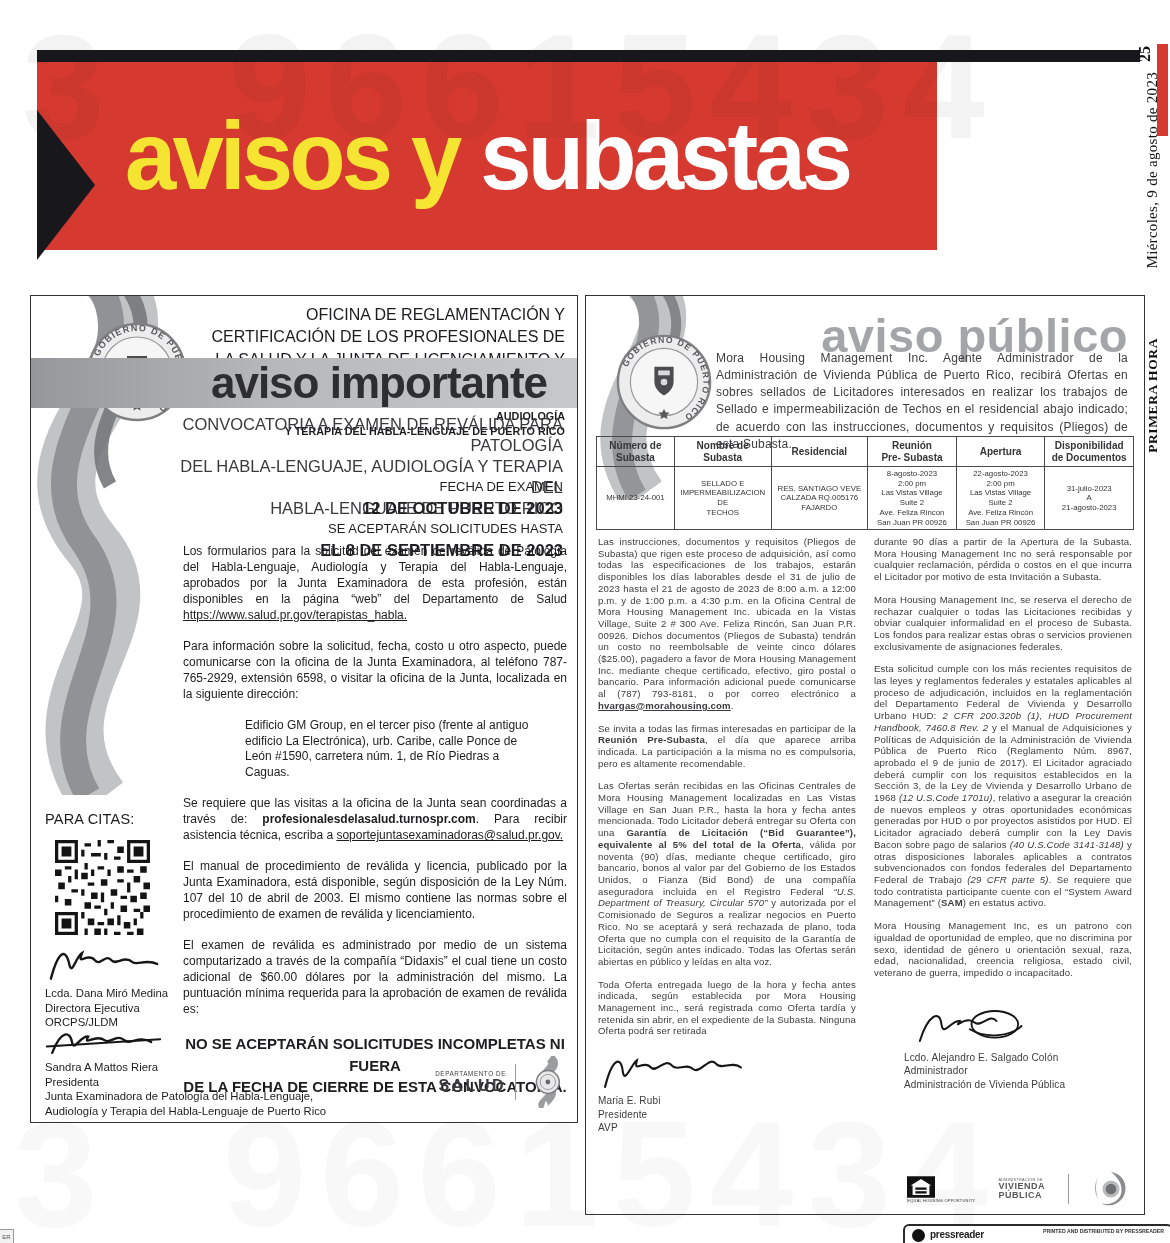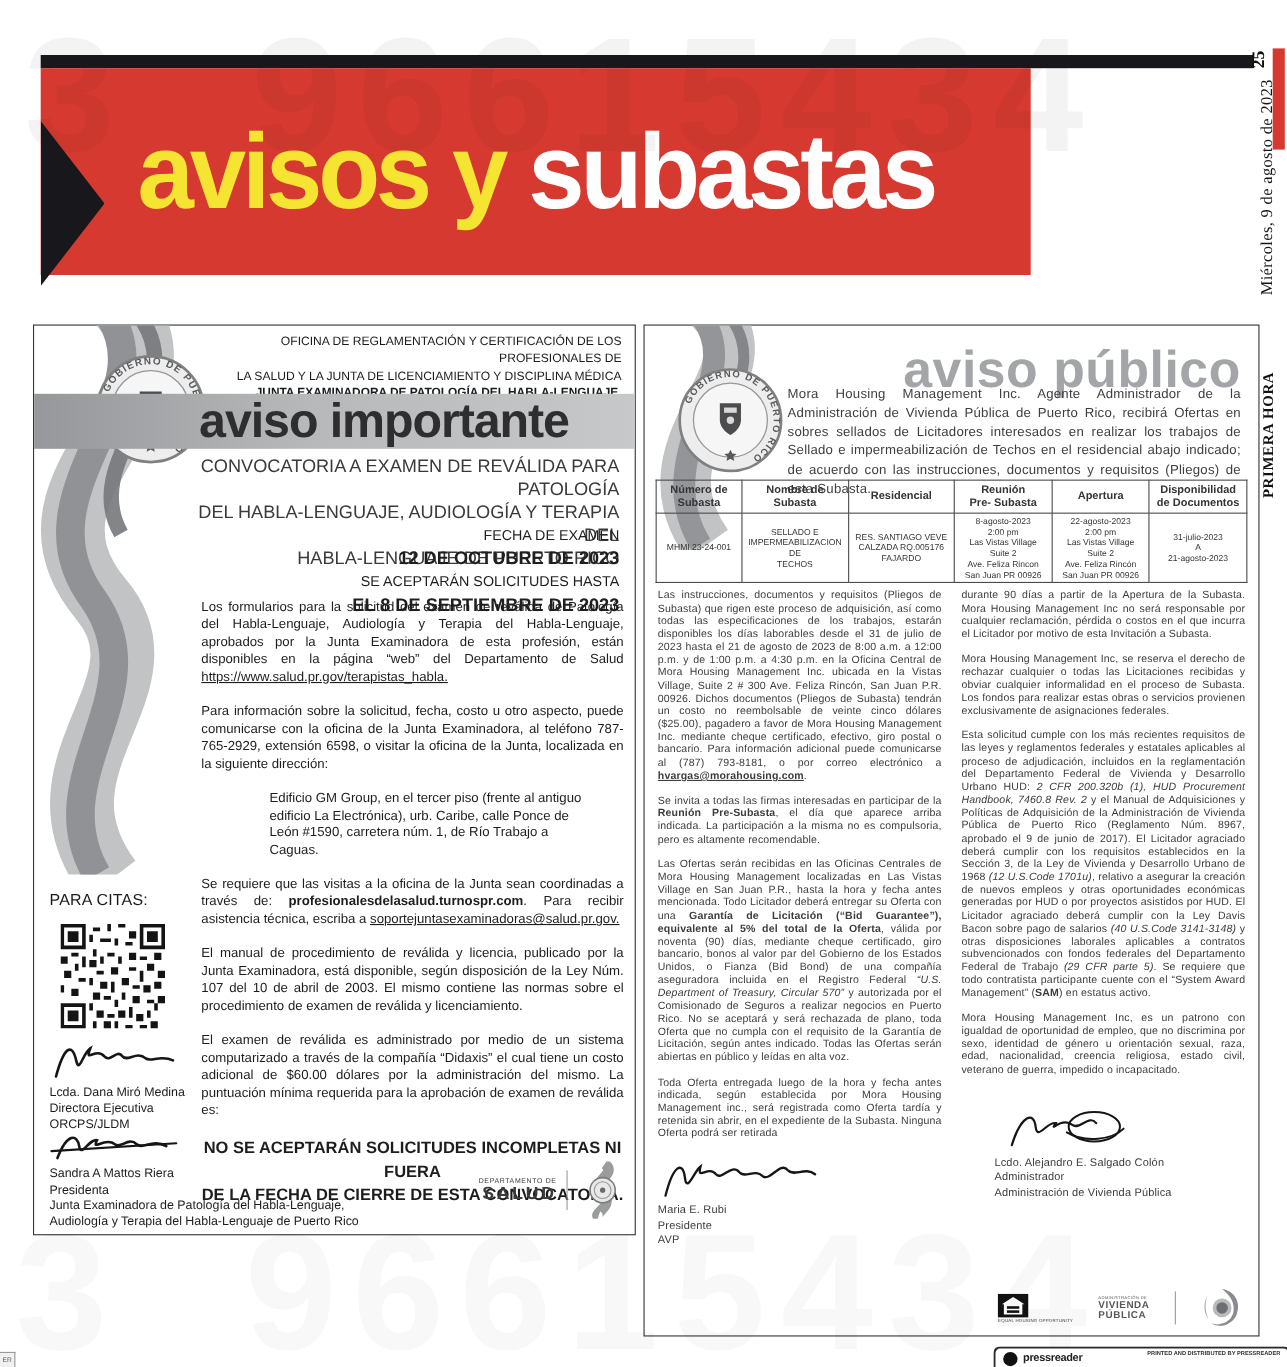--- a/index.html
+++ b/index.html
@@ -29,25 +29,25 @@
   
   .notice { position:absolute; background:#fff; border:1.5px solid #333; z-index:4; overflow:hidden; }
   .ln { left:30px; top:295px; width:548px; height:828px; }
   .rn { left:585px; top:295px; width:560px; height:920px; }
   .abs { position:absolute; }
 
   
   .ln-swirl { left:-1px; top:-1px; }
   .ln-seal  { left:56px; top:26px; width:100px; height:100px; }
   .ln-header { left:148px; top:8px; right:12px; text-align:right; color:#1c1c1e; }
-  .ln-h-reg  { font-size:11px; line-height:1.4;text-align:right; }
+  .ln-h-reg  { font-size:16px; line-height:1.4;text-align:right; }
   .ln-h-bold { font-size:10.8px; line-height:1.4; font-weight:700; }
   .ln-band { left:0; top:62px; width:100%; height:50px;
              background:linear-gradient(90deg,#96979a 0,#b7b8ba 45%,#c7c8ca 100%); }
-  .ln-title { text-align:left; padding-left:150px; font-size:44px; font-weight:800; color:#2e2e31; line-height:50px; letter-spacing:-1px; }
+  .ln-title { text-align:center; padding-left:150px; font-size:44px; font-weight:800; color:#2e2e31; line-height:50px; letter-spacing:-1px; }
   .ln-conv  { left:130px; top:118px; right:14px; text-align:right; font-size:16.5px; color:#3a3a3c; line-height:1.28; }
   .ln-dates { left:130px; top:182px; right:14px; text-align:right; color:#1f1f21; }
   .d-reg  { font-size:13px; line-height:1.45; }
   .d-bold { font-size:16.5px; line-height:1.4; font-weight:800; }
   .ln-body { left:152px; top:248px; width:384px; font-size:12px; color:#1d1d1f; }
   .ln-body p { margin-bottom:15px; line-height:1.33; }
   .j { text-align:justify; }
   .u { text-decoration:underline; color:inherit; }
   .b { font-weight:700; }
   .i { font-style:italic; }
@@ -153,21 +153,21 @@
     </div>
     <div class="abs ln-dates">
       <div class="d-reg">FECHA DE EXAMEN</div>
       <div class="d-bold">12 DE OCTUBRE DE 2023</div>
       <div class="d-reg">SE ACEPTARÁN SOLICITUDES HASTA</div>
       <div class="d-bold">EL 8 DE SEPTIEMBRE DE 2023</div>
     </div>
     <div class="abs ln-body">
       <p class="j"><span>Los formularios para la solicitud del examen de reválida de Patología del Habla-Lenguaje, Audiología y Terapia del Habla-Lenguaje, aprobados por la Junta Examinadora de esta profesión, están disponibles en la página “web” del Departamento de Salud </span><span class="u">https://www.salud.pr.gov/terapistas_habla.</span></p>
       <p class="j">Para información sobre la solicitud, fecha, costo u otro aspecto, puede comunicarse con la oficina de la Junta Examinadora, al teléfono 787-765-2929, extensión 6598, o visitar la oficina de la Junta, localizada en la siguiente dirección:</p>
-      <p class="ln-address">Edificio GM Group, en el tercer piso (frente al antiguo edificio La Electrónica), urb. Caribe, calle Ponce de León #1590, carretera núm. 1, de Río Trabajo a Caguas.</p>
+      <p class="ln-address">Edificio GM Group, en el tercer piso (frente al antiguo edificio La Electrónica), urb. Caribe, calle Ponce de León #1590, carretera núm. 1, de Río Piedras a Caguas.</p>
       <p class="j"><span>Se requiere que las visitas a la oficina de la Junta sean coordinadas a través de: </span><span class="b">profesionalesdelasalud.turnospr.com</span><span>. Para recibir asistencia técnica, escriba a </span><span class="u">soportejuntasexaminadoras@salud.pr.gov.</span></p>
       <p class="j">El manual de procedimiento de reválida y licencia, publicado por la Junta Examinadora, está disponible, según disposición de la Ley Núm. 107 del 10 de abril de 2003. El mismo contiene las normas sobre el procedimiento de examen de reválida y licenciamiento.</p>
       <p class="j">El examen de reválida es administrado por medio de un sistema computarizado a través de la compañía “Didaxis” el cual tiene un costo adicional de $60.00 dólares por la administración del mismo. La puntuación mínima requerida para la aprobación de examen de reválida es:</p>
       <div class="ln-final">
         <div>NO SE ACEPTARÁN SOLICITUDES INCOMPLETAS NI FUERA</div>
         <div>DE LA FECHA DE CIERRE DE ESTA CONVOCATORIA.</div>
       </div>
     </div>
     <div class="abs ln-citas">
       <div class="ln-citas-label">PARA CITAS:</div>

